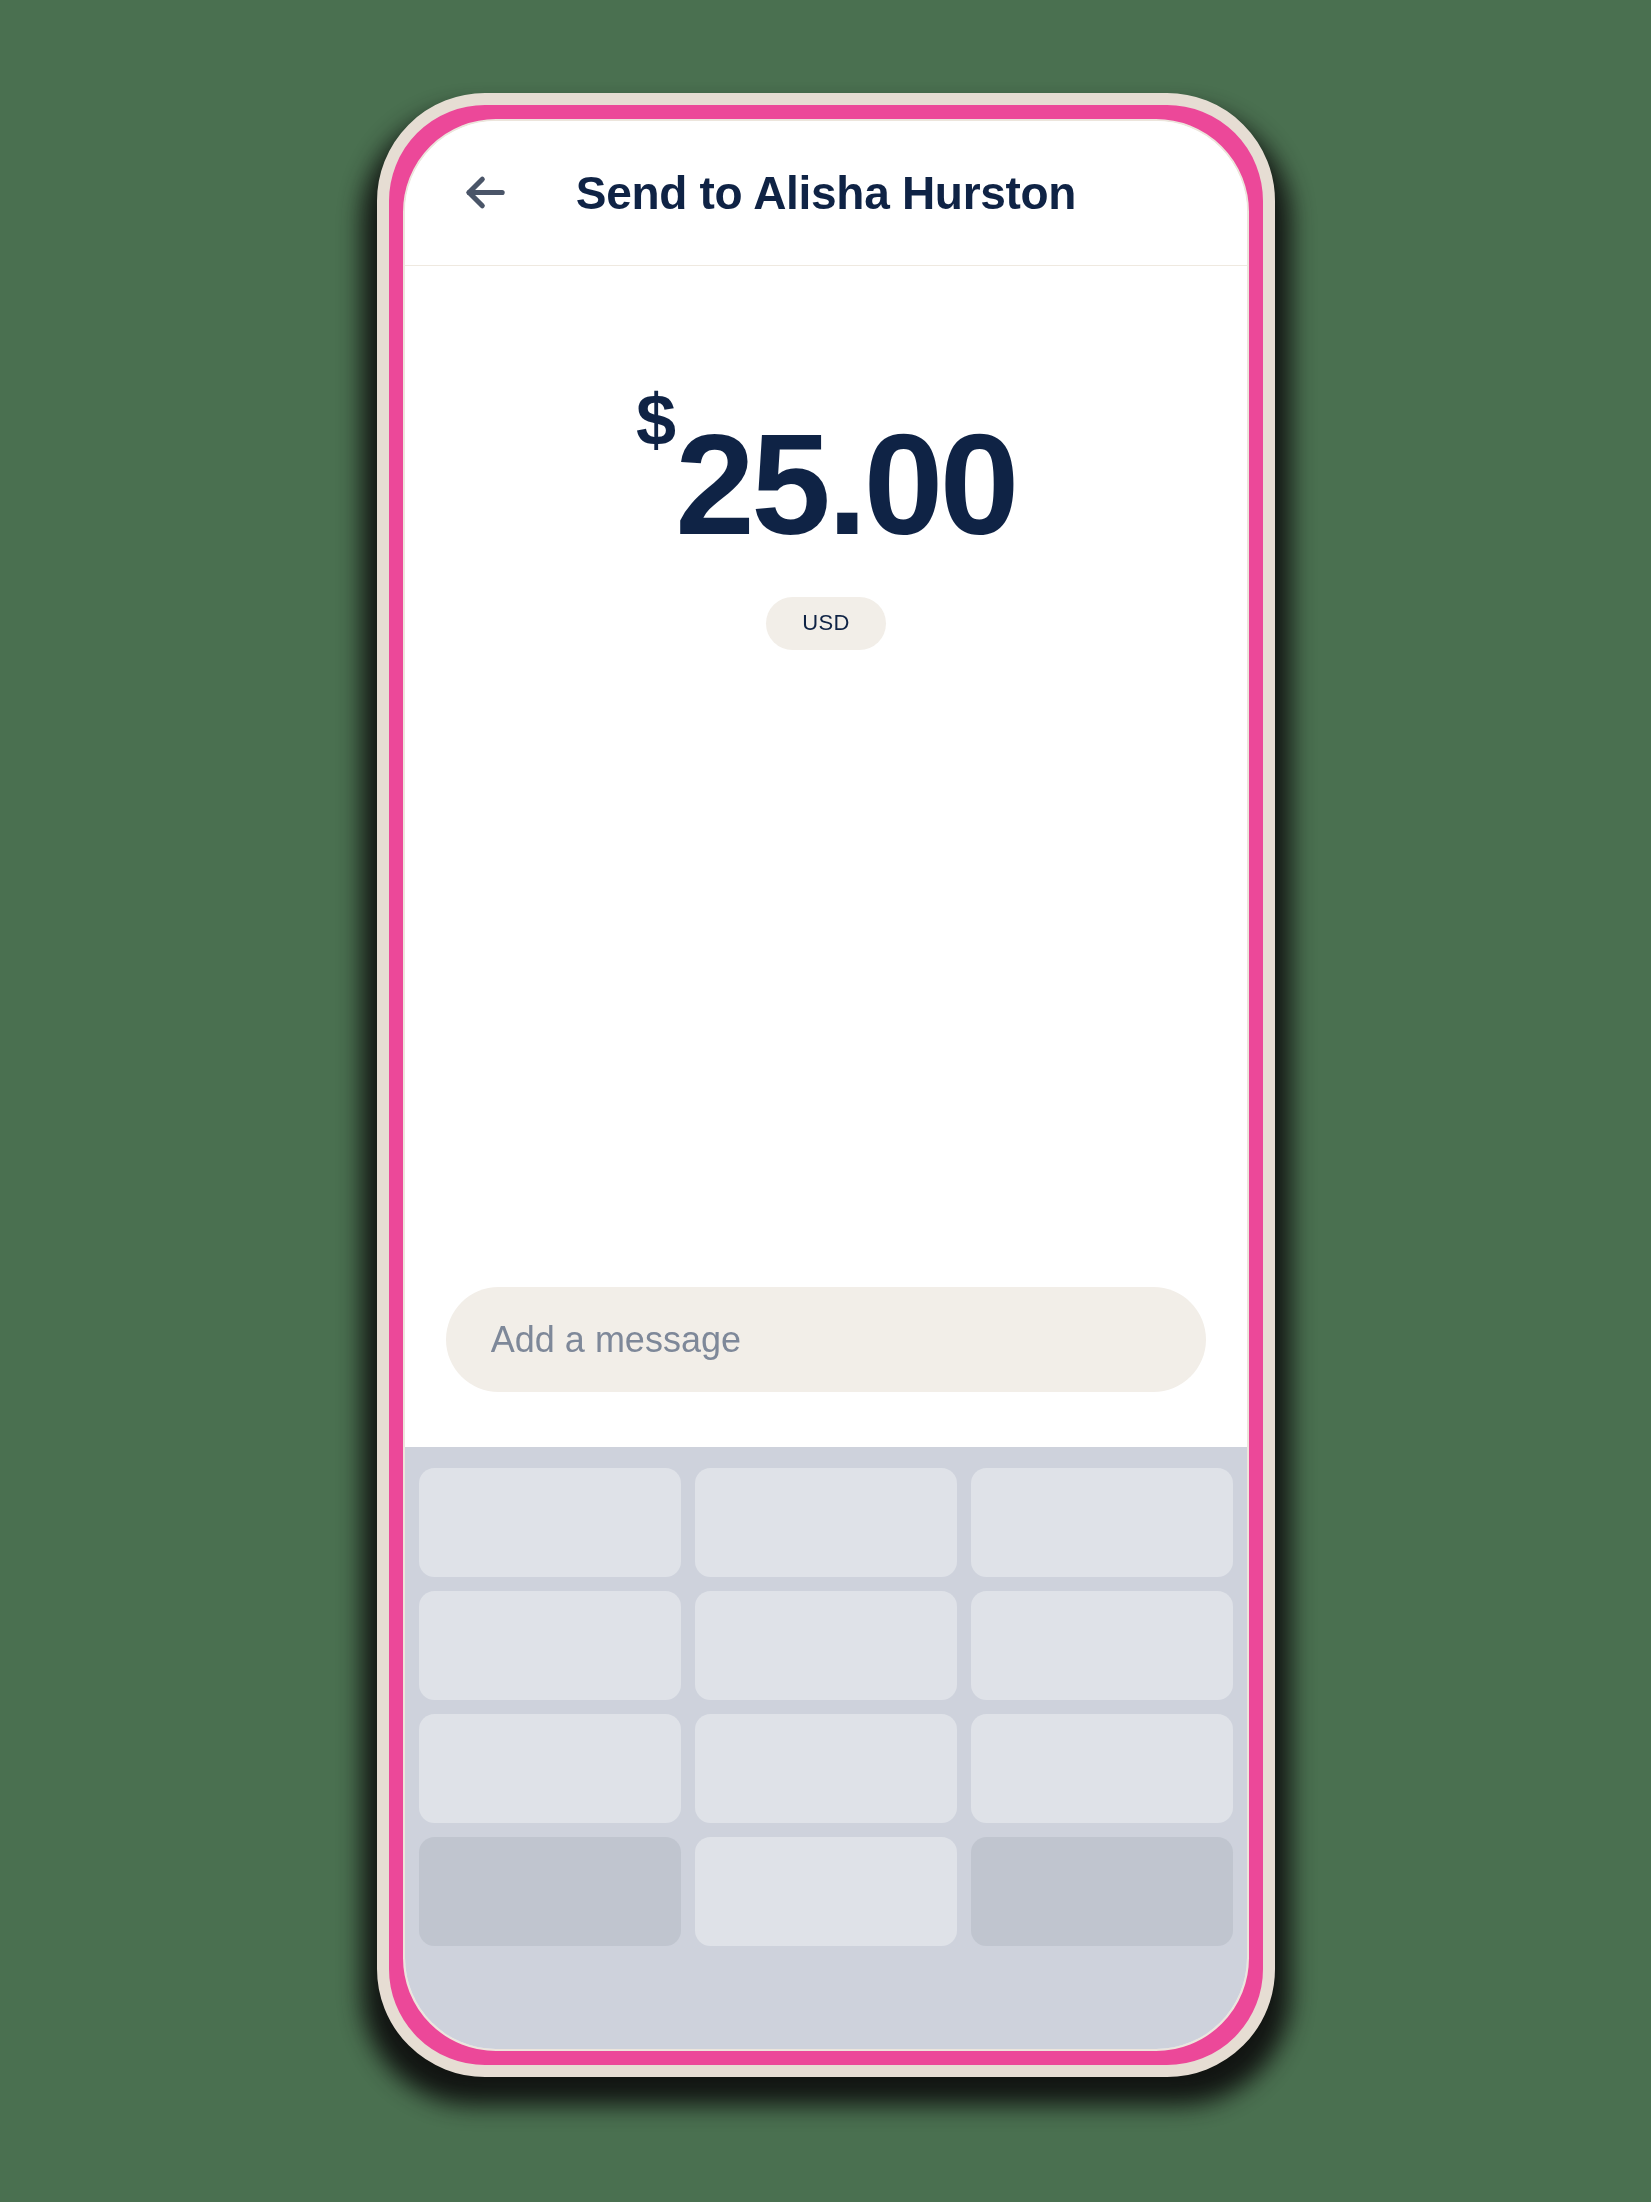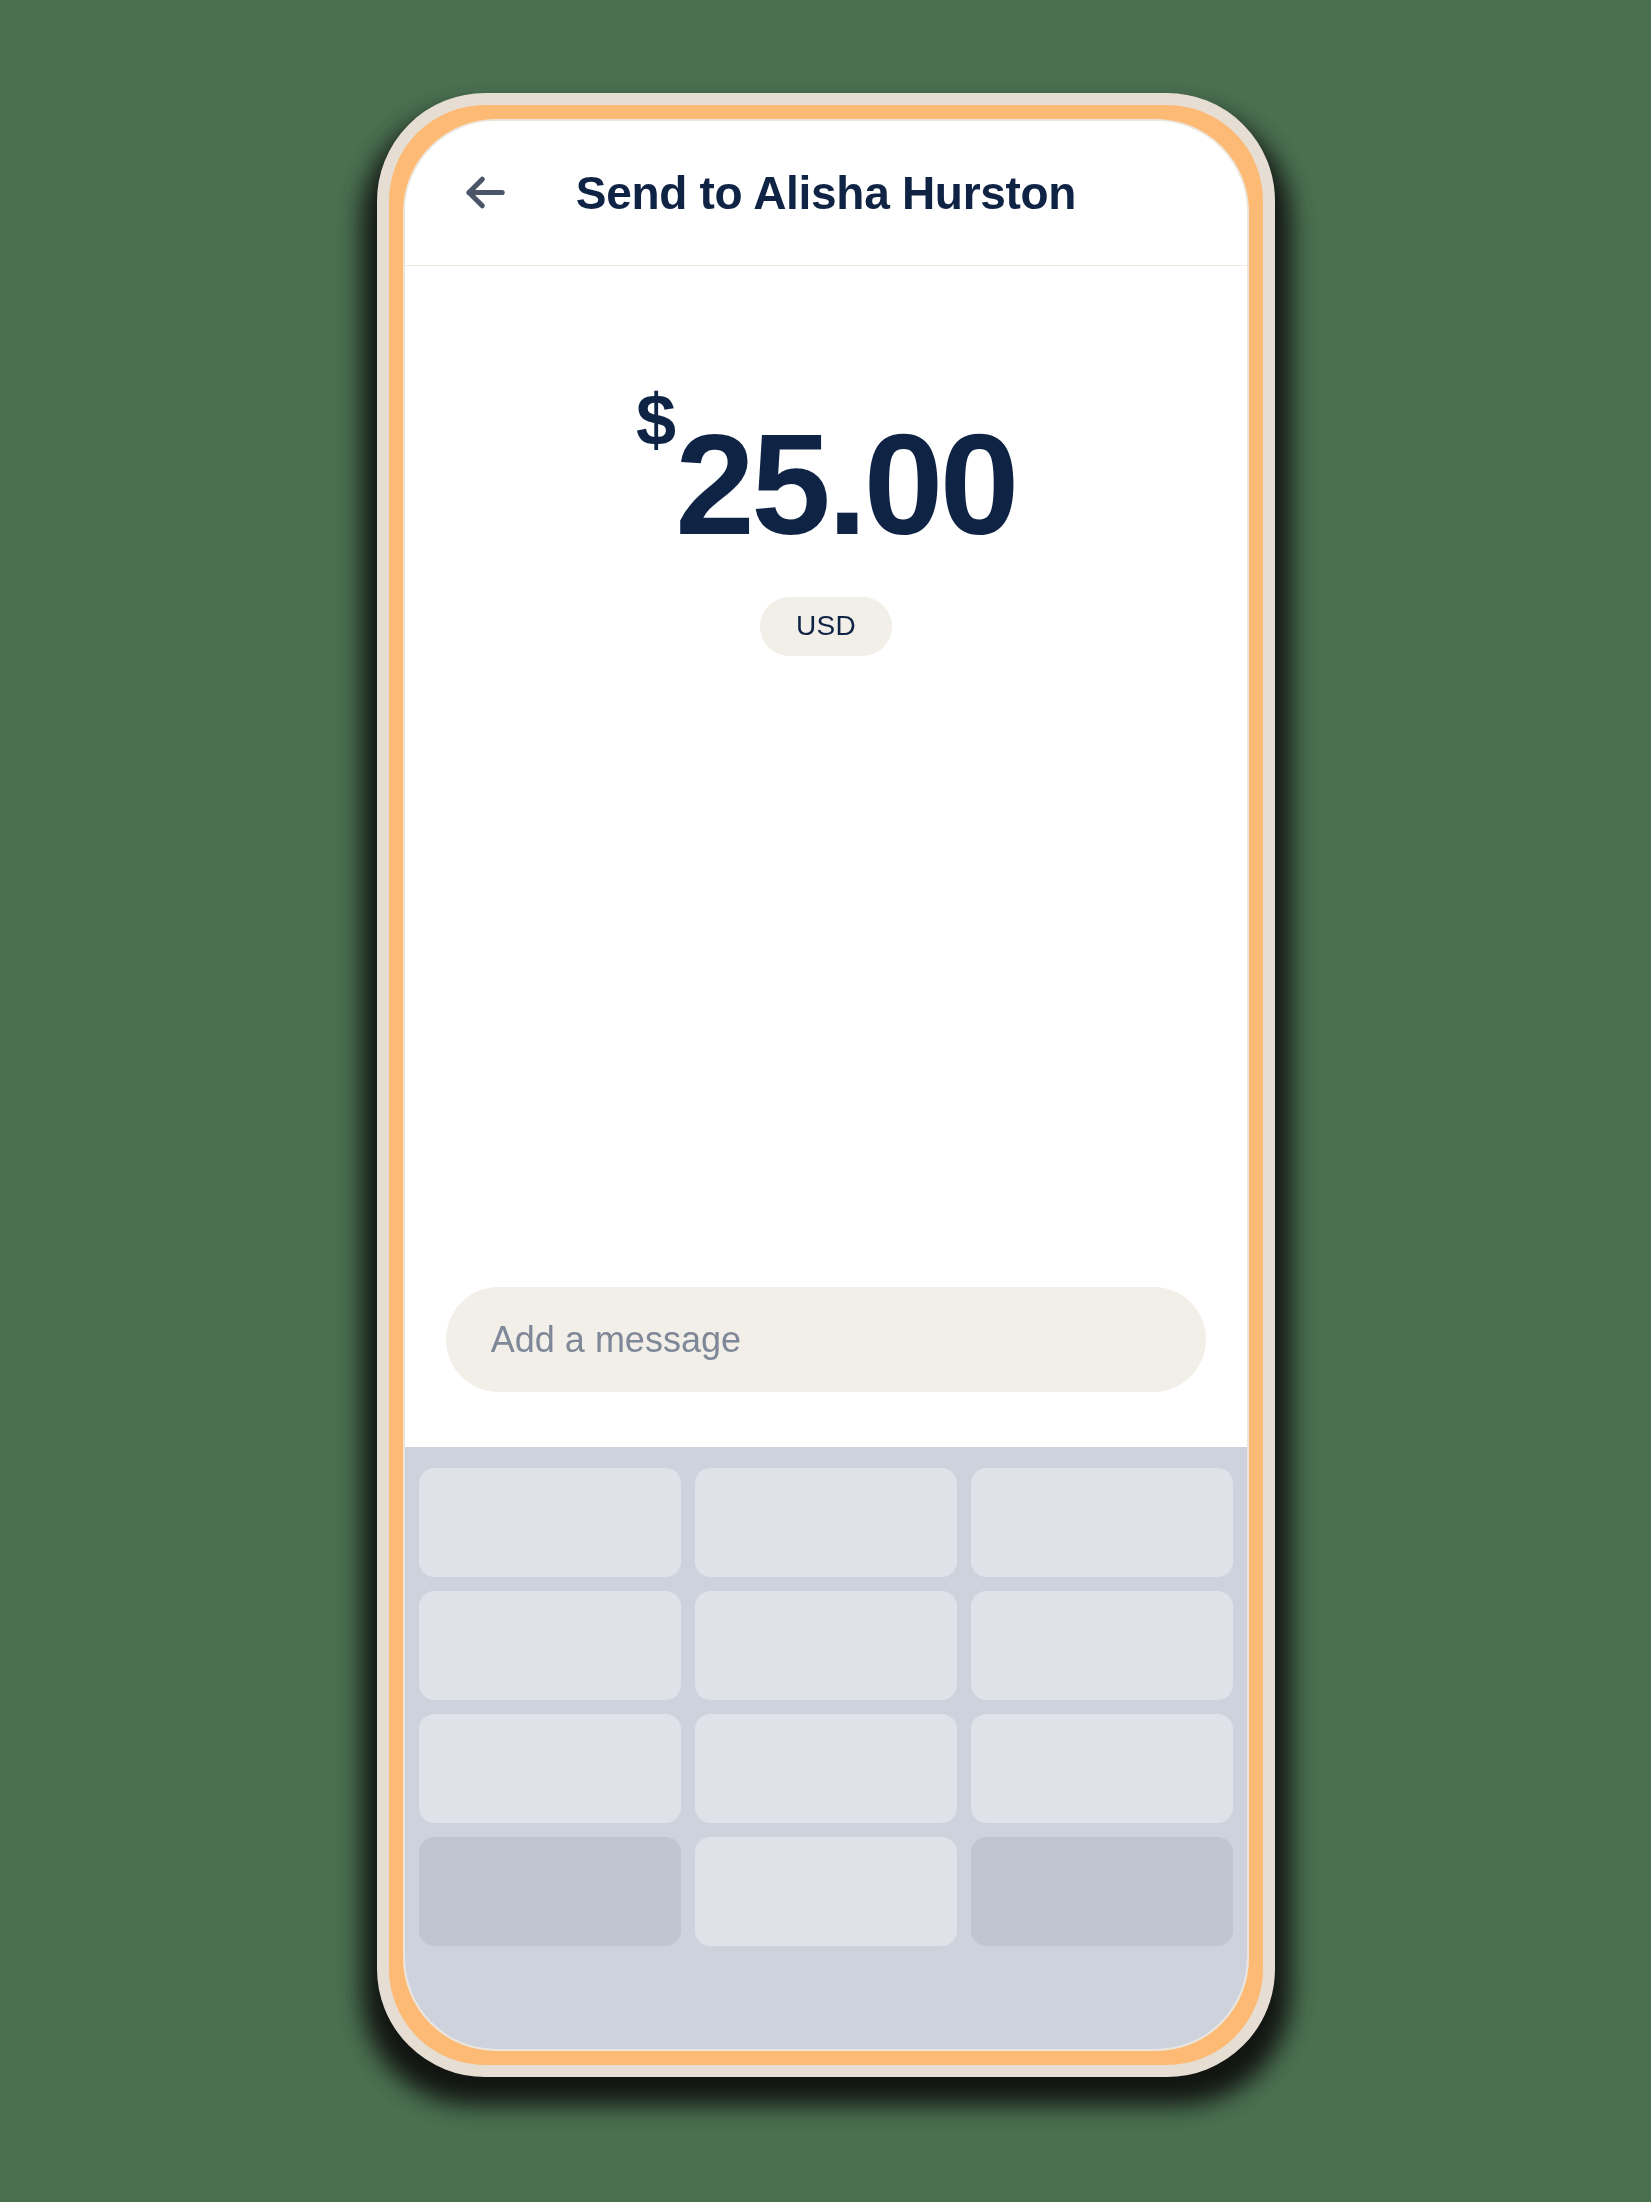--- a/index.html
+++ b/index.html
@@ -38,21 +38,21 @@
     opacity: 0.92;
   }
 
   .phone-bezel {
     position: absolute;
     left: 24px;
     top: 0px;
     width: 898px;
     height: 1984px;
     border-radius: 108px;
-    background: #fdba74;
+    background: #ec4899;
     border: 12px solid #e6ddd3;
     overflow: hidden;
   }
 
   .phone-screen {
     position: absolute;
     left: 13.8px;
     top: 13.8px;
     right: 13.8px;
     bottom: 13.8px;
@@ -130,21 +130,21 @@
     font-weight: 700;
     line-height: 1;
     letter-spacing: -3.4px;
     margin-top: 48px;
   }
 
   .currency-badge {
     margin-top: 41px;
     background: #f2eee8;
     color: #0f2345;
-    font-size: 28px;
+    font-size: 22px;
     font-weight: 500;
     letter-spacing: 0.3px;
     padding: 15.5px 36px;
     border-radius: 41px;
     cursor: pointer;
     line-height: 1;
   }
 
   
   .compose-bar {

